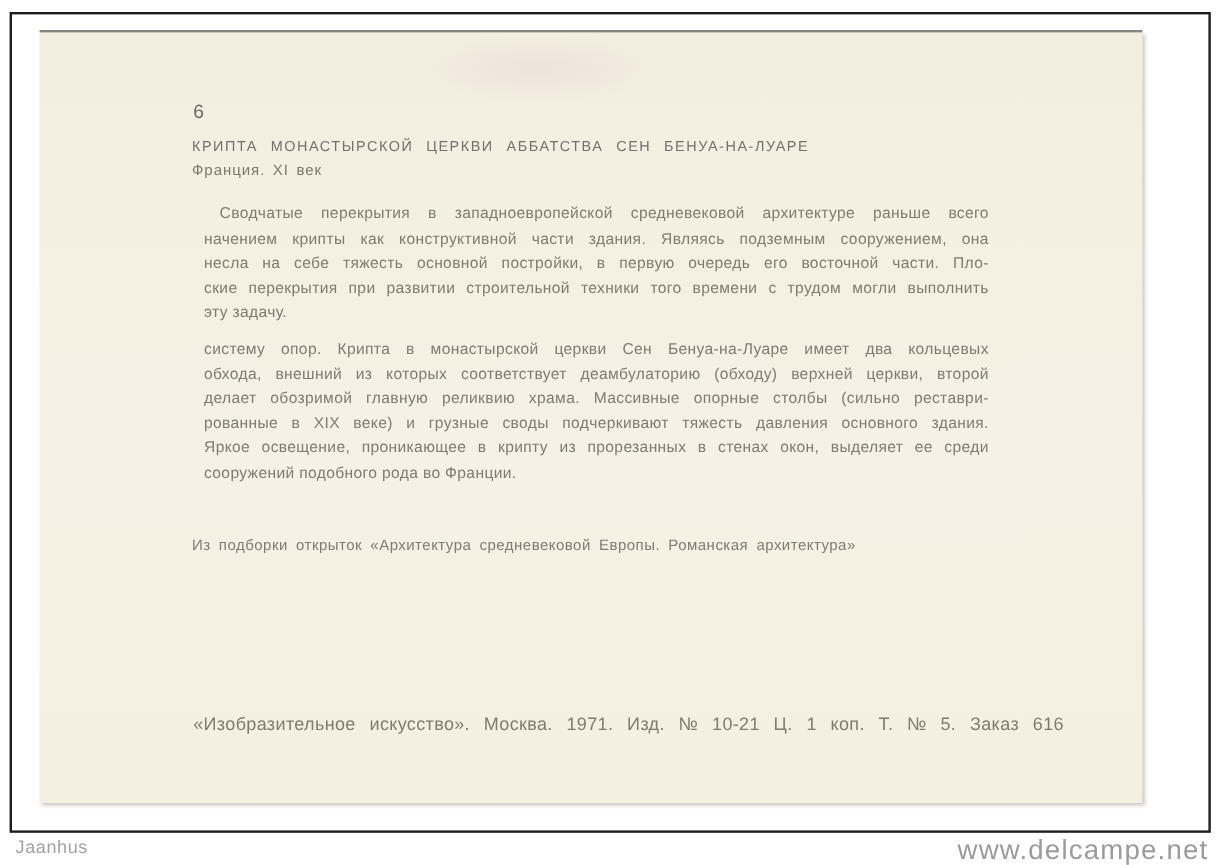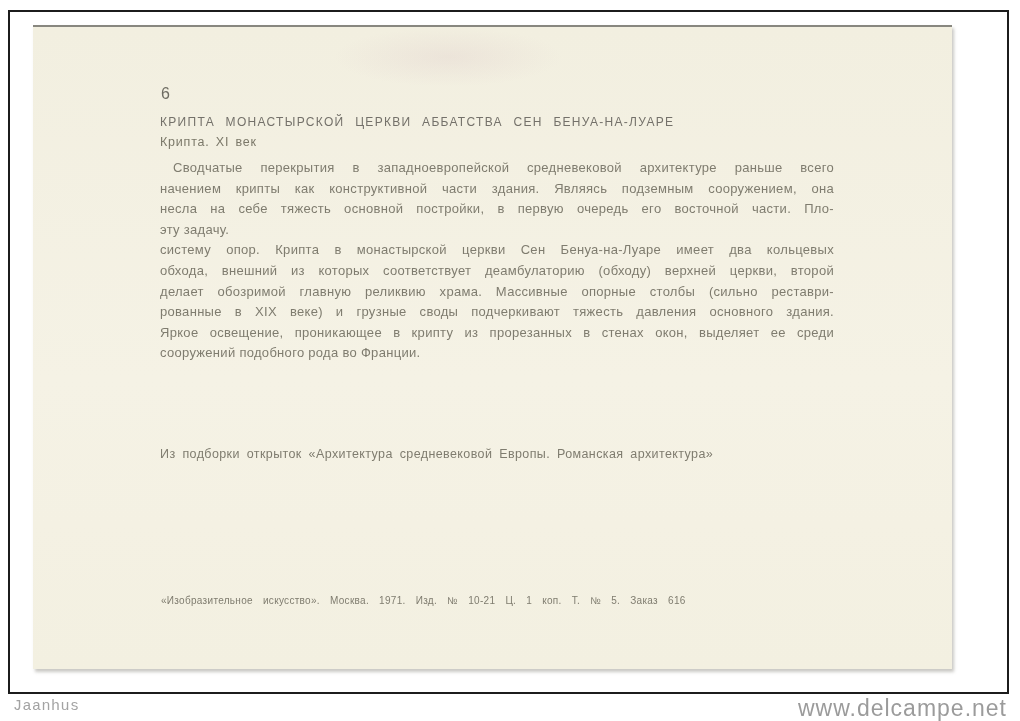--- a/index.html
+++ b/index.html
@@ -75,21 +75,21 @@
   .pc-body {
     position: absolute;
     left: 127px;
     top: 131px;
     width: 674px;
     font-size: 13px;
     line-height: 20.6px;
     letter-spacing: 0.3px;
     color: #7f7c6f;
   }
-  .para { margin: 0; }
+  .para { margin: 10px; }
   .tline {
     text-align: justify;
     text-align-last: justify;
     white-space: normal;
   }
   .tline.first { text-indent: 13px; }
   .tline.last  { text-align-last: left; }
   .pc-series {
     position: absolute;
     left: 127px;
@@ -98,59 +98,59 @@
     letter-spacing: 0.4px;
     word-spacing: 3px;
     color: #7f7c6f;
     white-space: nowrap;
     margin-top: 16px;
   }
   .pc-imprint {
     position: absolute;
     left: 128px;
     top: 568px;
-    font-size: 10px;
+    font-size: 15px;
     letter-spacing: 0.3px;
     word-spacing: 7px;
     color: #7f7c6f;
     white-space: nowrap;
   }
   .wm-left {
     position: absolute;
     left: 13px;
     top: 698px;
     font-size: 15px;
     letter-spacing: 0.5px;
     color: #a3a3a3;
-    font-family: Liberation Mono, monospace;
   }
   .wm-right {
     position: absolute;
     right: 13px;
     top: 695px;
     font-size: 23px;
     letter-spacing: 1px;
     color: #9b9b9b;
   }
 </style>
 </head>
 <body>
 
 <div class="page">
   <div class="scan-frame">
     <div class="postcard">
       <div class="smudge"></div>
       <div class="pc-number">6</div>
       <div class="pc-title">КРИПТА МОНАСТЫРСКОЙ ЦЕРКВИ АББАТСТВА СЕН БЕНУА-НА-ЛУАРЕ</div>
-      <div class="pc-subtitle">Крипта. XI век</div>
+      <div class="pc-subtitle">Франция. XI век</div>
       <div class="pc-body">
         <div class="para">
             <div class="tline first">Сводчатые перекрытия в западноевропейской средневековой архитектуре раньше всего</div>
             <div class="tline">начением крипты как конструктивной части здания. Являясь подземным сооружением, она</div>
             <div class="tline">несла на себе тяжесть основной постройки, в первую очередь его восточной части. Пло-</div>
+            <div class="tline">ские перекрытия при развитии строительной техники того времени с трудом могли выполнить</div>
             <div class="tline last">эту задачу.</div>
           </div>
         <div class="para">
             <div class="tline">систему опор. Крипта в монастырской церкви Сен Бенуа-на-Луаре имеет два кольцевых</div>
             <div class="tline">обхода, внешний из которых соответствует деамбулаторию (обходу) верхней церкви, второй</div>
             <div class="tline">делает обозримой главную реликвию храма. Массивные опорные столбы (сильно реставри-</div>
             <div class="tline">рованные в XIX веке) и грузные своды подчеркивают тяжесть давления основного здания.</div>
             <div class="tline">Яркое освещение, проникающее в крипту из прорезанных в стенах окон, выделяет ее среди</div>
             <div class="tline last">сооружений подобного рода во Франции.</div>
           </div>

